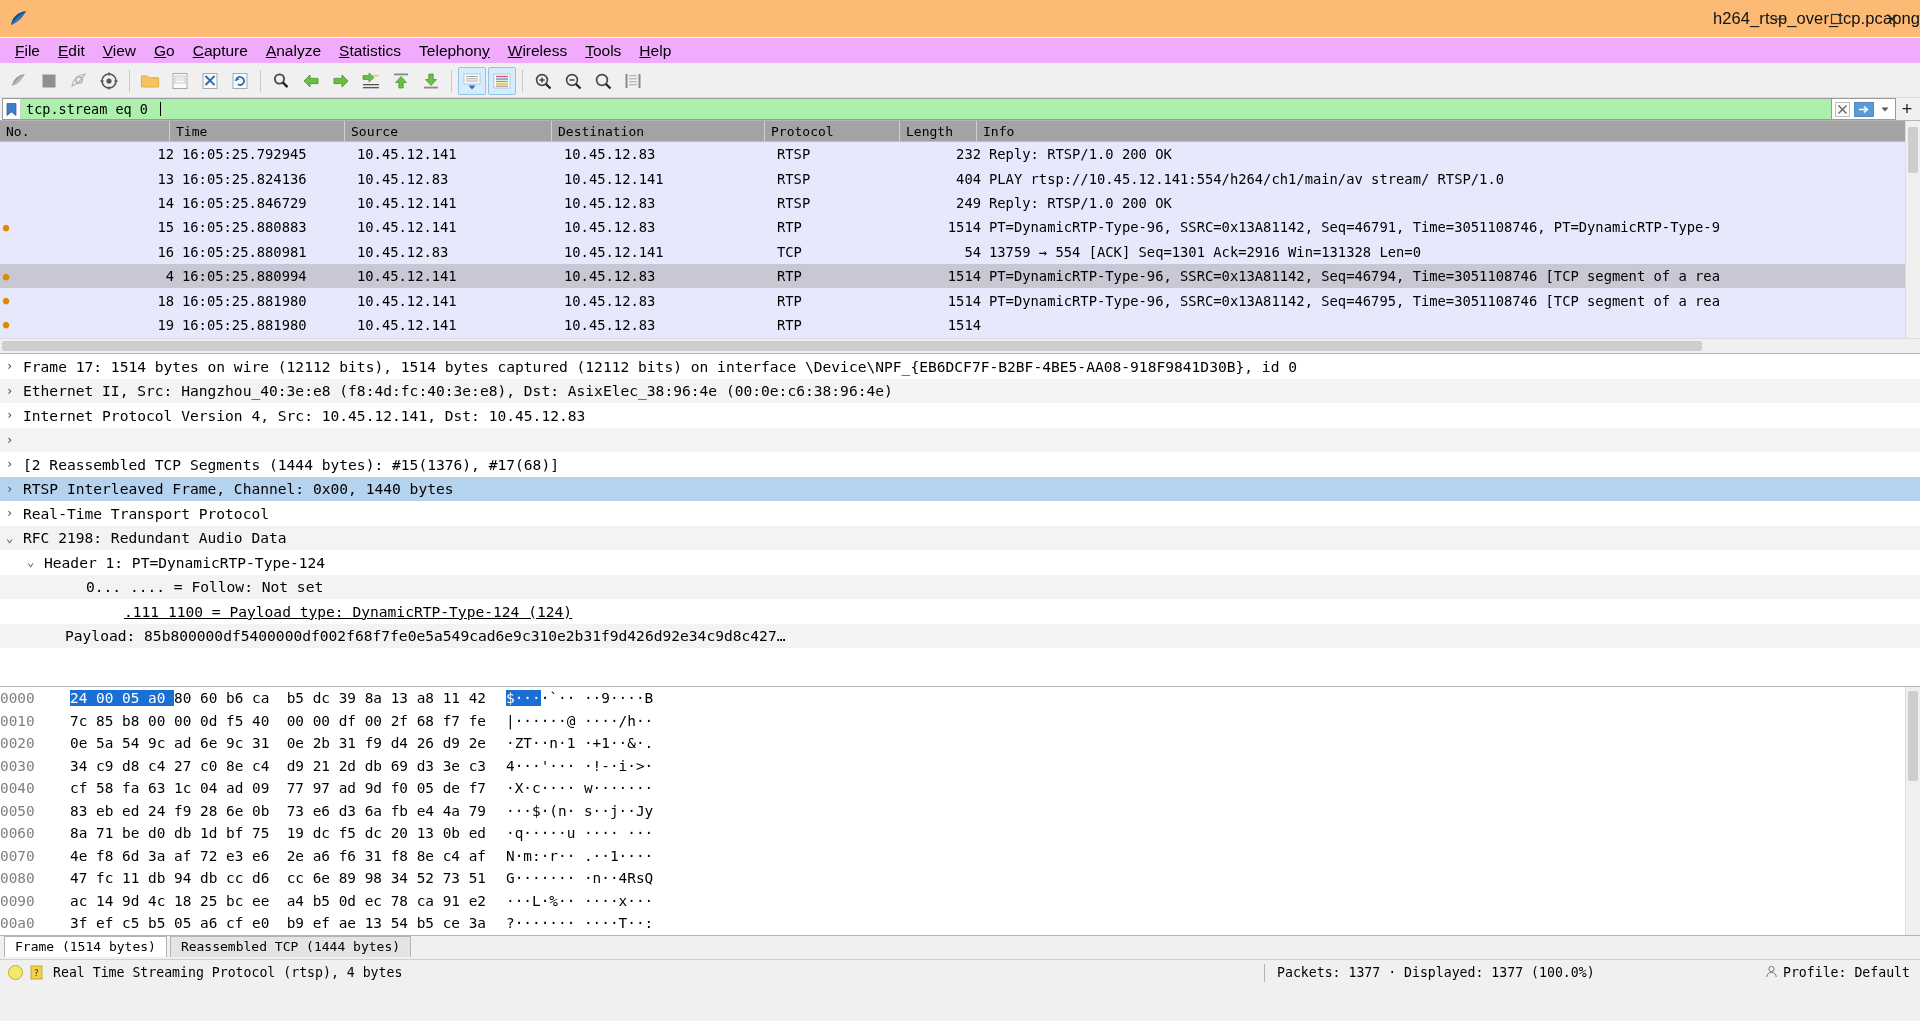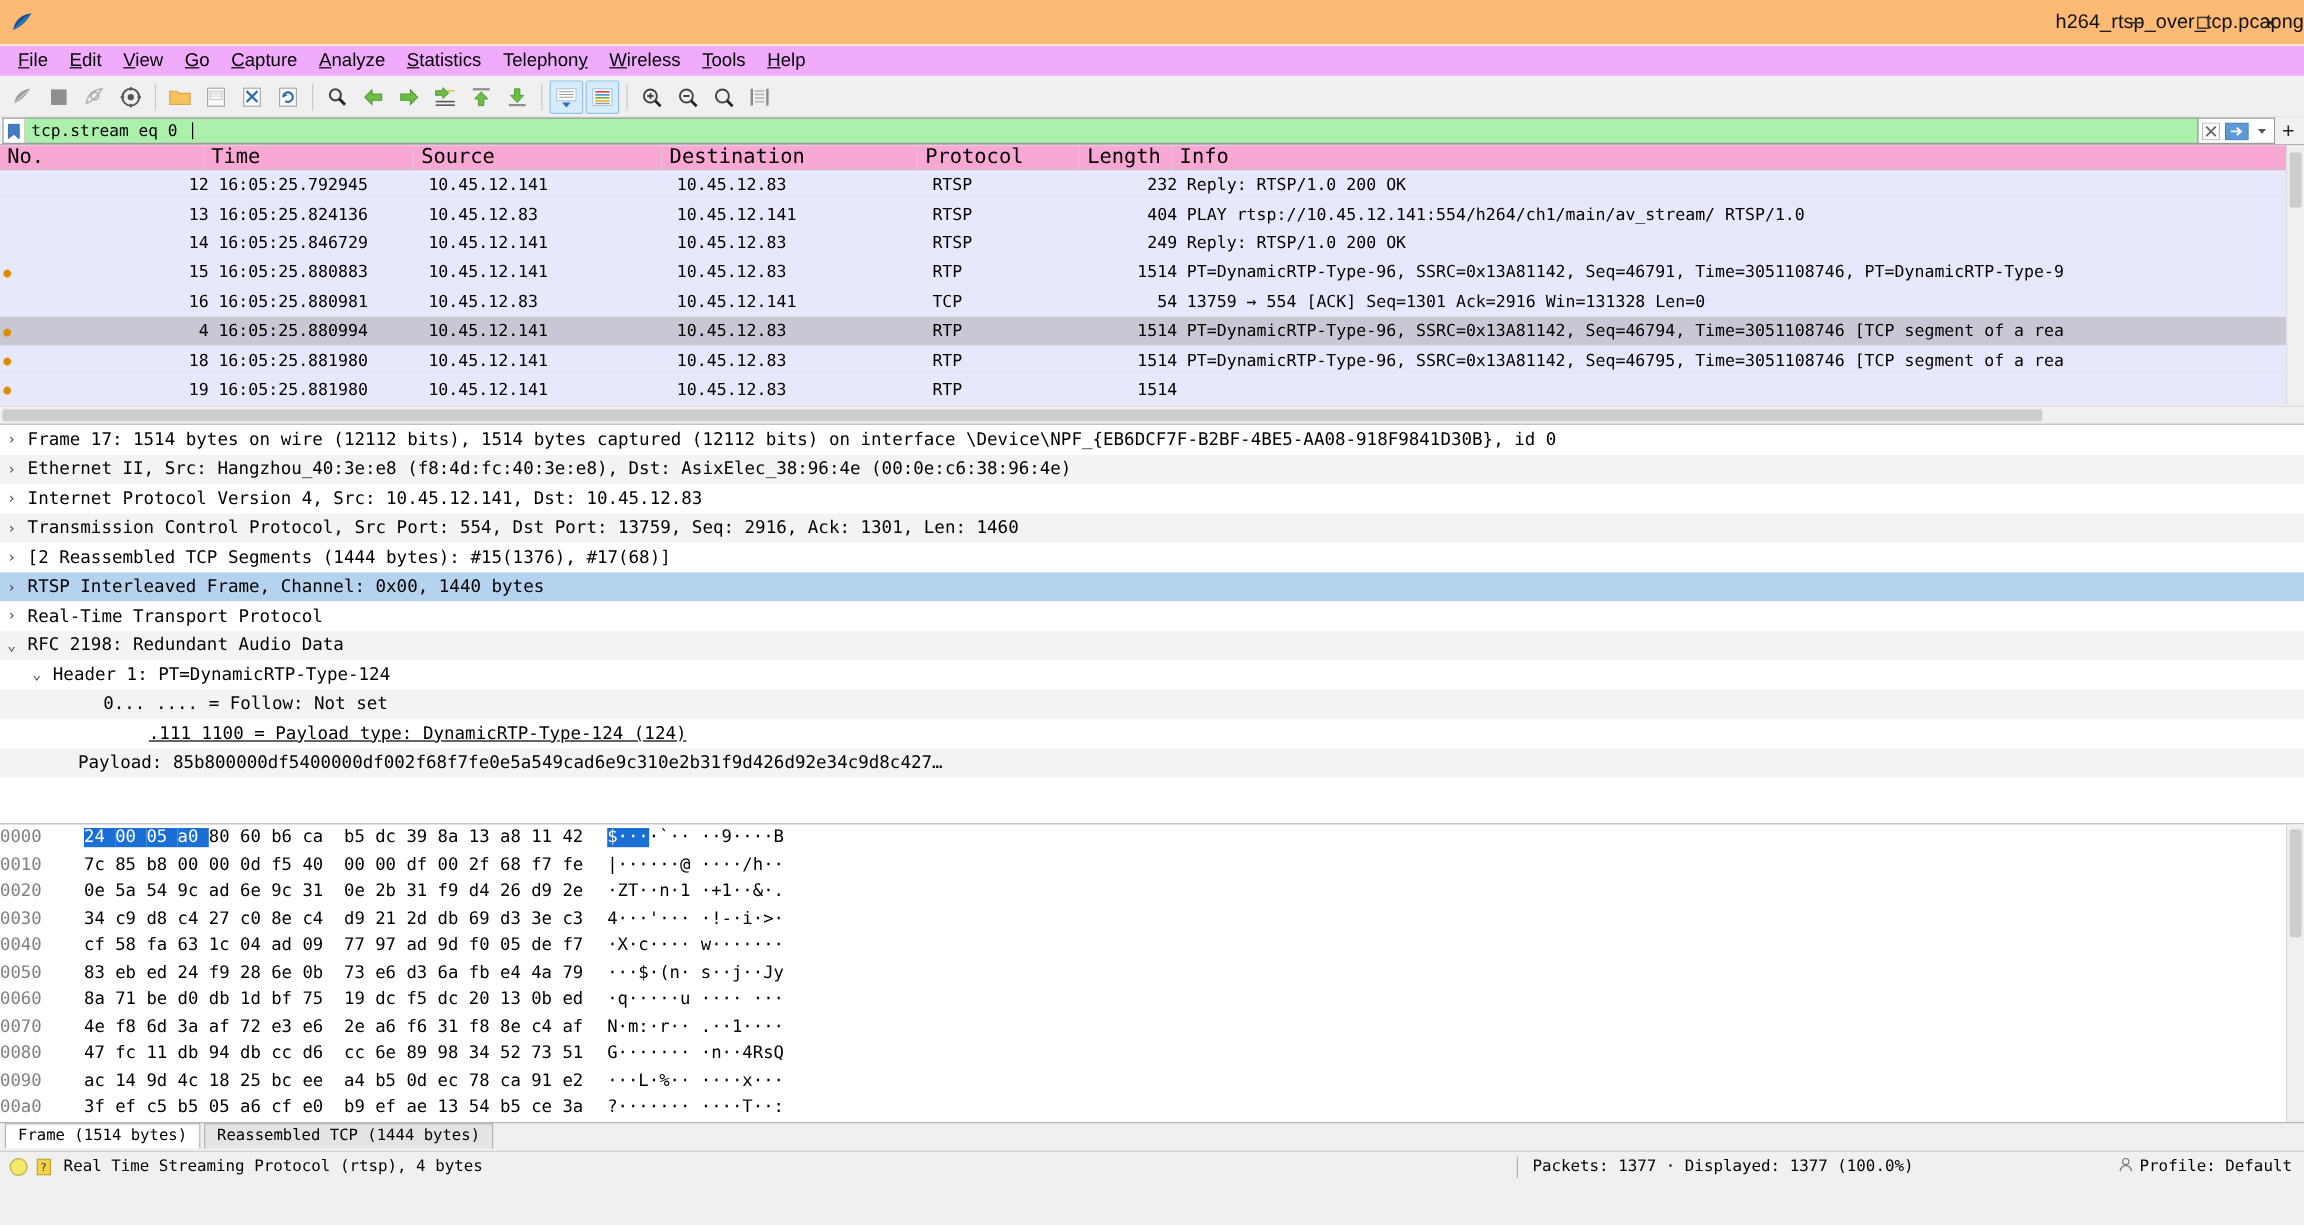--- a/index.html
+++ b/index.html
@@ -139,24 +139,24 @@
   .packet-pane {
     height: 218px;
     background: #fff;
     position: relative;
     border-top: 1px solid #b4b4b4;
     overflow: hidden;
   }
   .plist-header {
     display: flex;
     height: 21px;
-    background: #f9a8d4;
+    background: #a3a3a3;
     border-bottom: 1px solid #bdbdbd;
     font-family: "DejaVu Sans Mono", monospace;
-    font-size: 17px;
+    font-size: 13px;
     color: #000;
   }
   .plist-header .th {
     border-right: 1px solid #cfcfcf;
     padding-left: 6px;
     display: flex; align-items: center;
     overflow: hidden; white-space: nowrap;
   }
   .plist-body {
     font-family: "DejaVu Sans Mono", monospace;
@@ -632,21 +632,20 @@
     <div class="drow alt" style="padding-left: 6px;">
       <span class="twisty">›</span>
       <span>Ethernet II, Src: Hangzhou_40:3e:e8 (f8:4d:fc:40:3e:e8), Dst: AsixElec_38:96:4e (00:0e:c6:38:96:4e)</span>
     </div>
     <div class="drow" style="padding-left: 6px;">
       <span class="twisty">›</span>
       <span>Internet Protocol Version 4, Src: 10.45.12.141, Dst: 10.45.12.83</span>
     </div>
     <div class="drow alt" style="padding-left: 6px;">
       <span class="twisty">›</span>
-      <span>Transmission Control Protocol, Src Port: 554, Dst Port: 13759, Seq: 2916, Ack: 1301, Len: 1460</span>
     </div>
     <div class="drow" style="padding-left: 6px;">
       <span class="twisty">›</span>
       <span>[2 Reassembled TCP Segments (1444 bytes): #15(1376), #17(68)]</span>
     </div>
     <div class="drow sel" style="padding-left: 6px;">
       <span class="twisty">›</span>
       <span>RTSP Interleaved Frame, Channel: 0x00, 1440 bytes</span>
     </div>
     <div class="drow" style="padding-left: 6px;">

